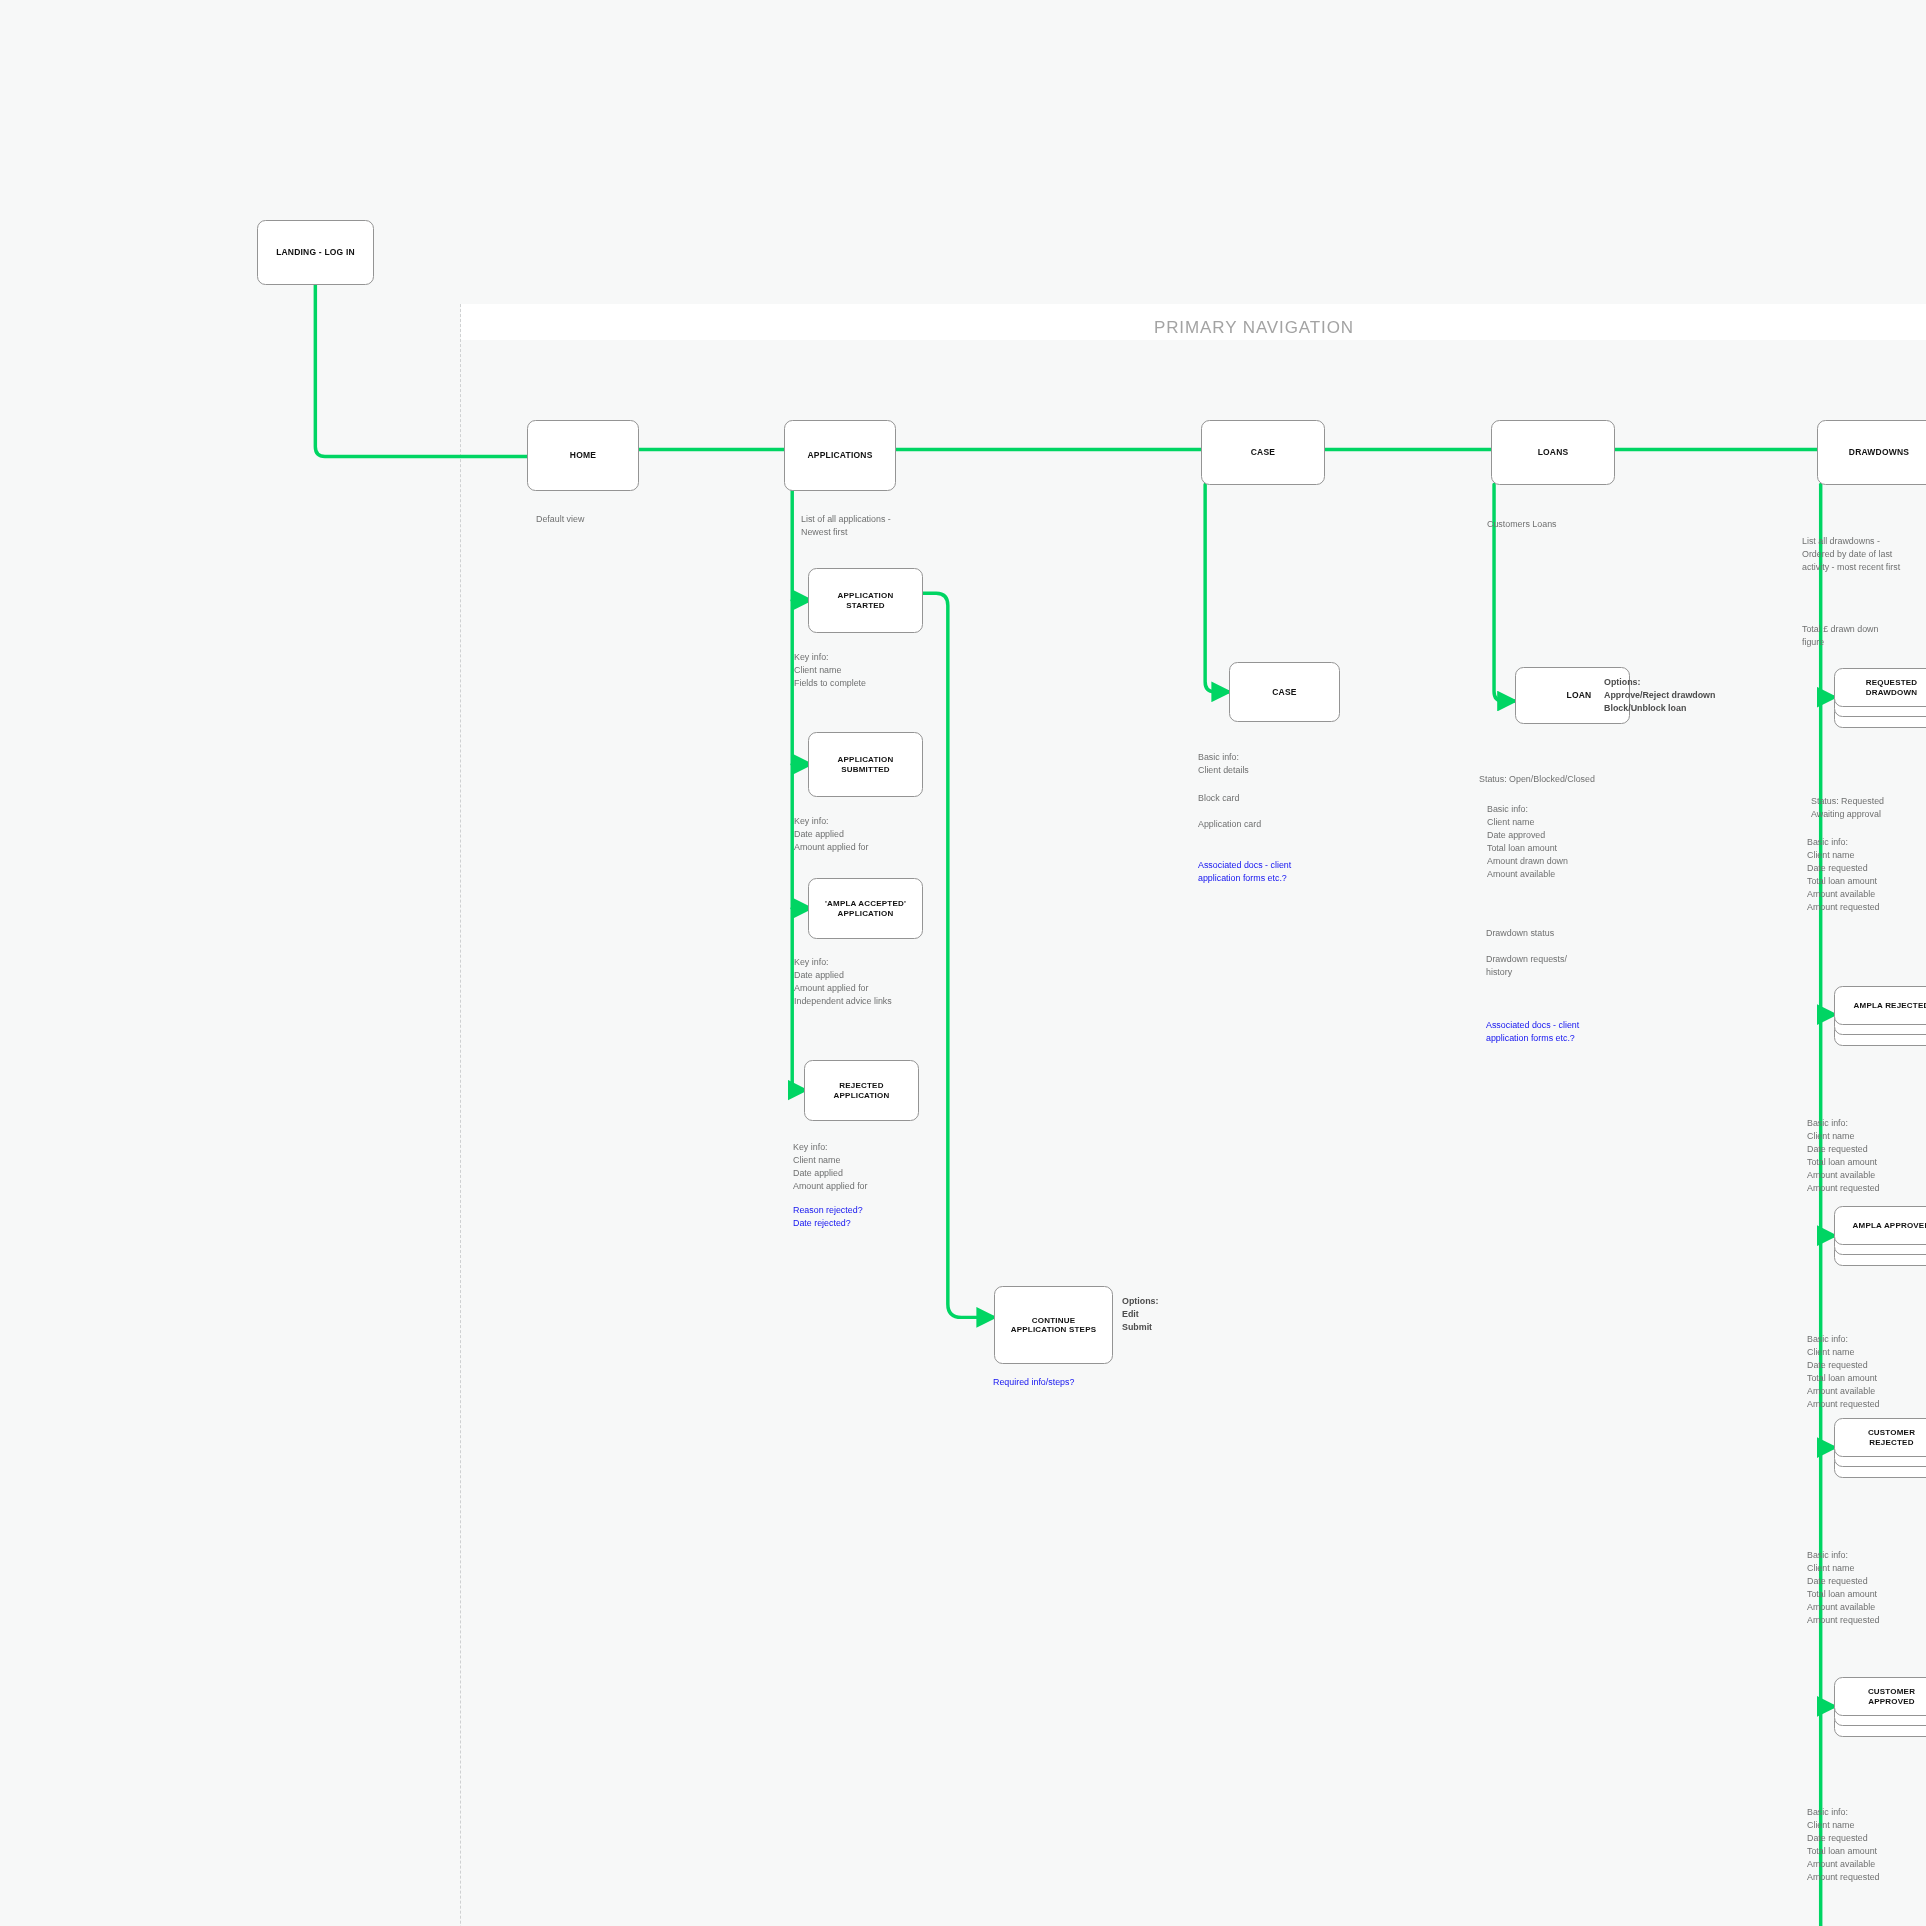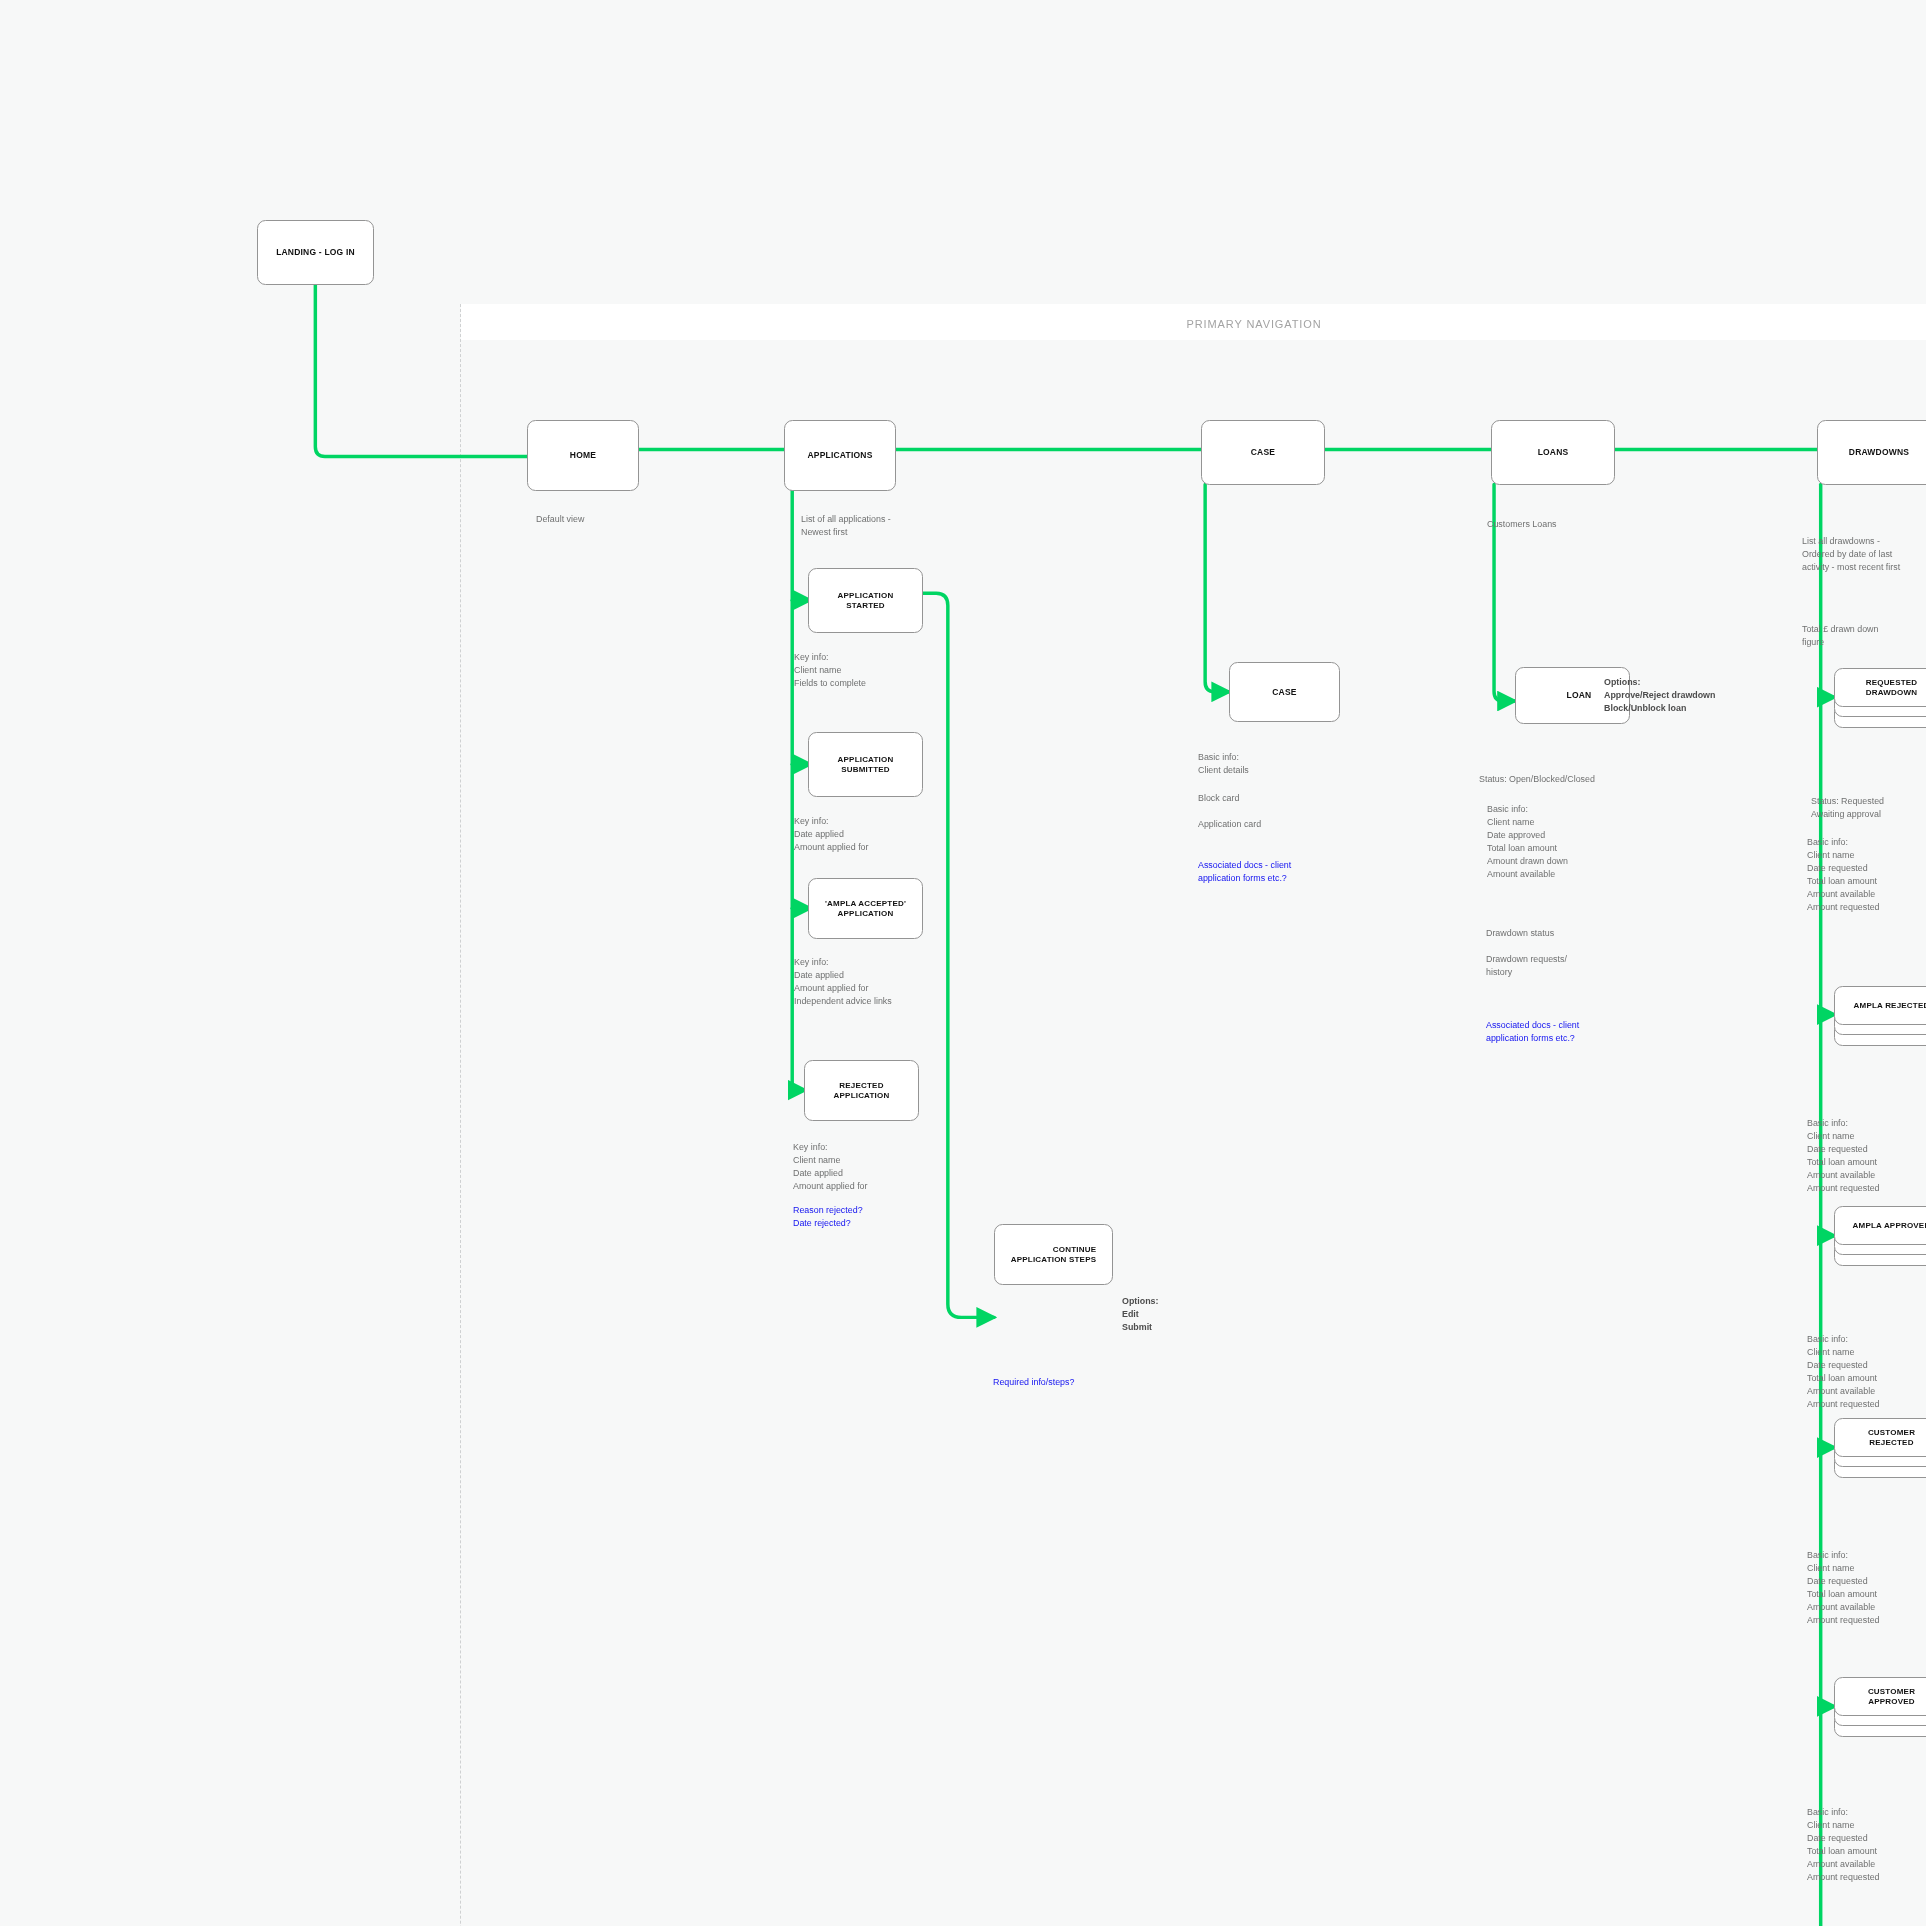--- a/index.html
+++ b/index.html
@@ -18,21 +18,21 @@
     overflow: hidden;
   }
   
   .lane-band {
     position: absolute;
     background: #ffffff;
   }
   .lane-label {
     position: absolute;
     color: #a3a3a3;
-    font-size: 11px;
+    font-size: 17px;
     letter-spacing: 0.9px;
     font-weight: 400;
     text-align: center;
     white-space: nowrap;
   }
   .vdash {
     position: absolute;
     width: 0;
     border-left: 1.5px dashed #cfd1d2;
   }
@@ -214,21 +214,21 @@
     <span style="white-space:pre-line;">REJECTED
 APPLICATION</span>
   </div>
   <div class="note" style="left:793px; top:1133px; width:162px;">Key info:
 Client name
 Date applied
 Amount applied for</div>
   <div class="note blue" style="left:793px; top:1196px; width:162px;">Reason rejected?
 Date rejected?</div>
 
-  <div class="node tiny" style="left:994px; top:1224px; width:119px; height:61px;text-align:right;">
+  <div class="node tiny" style="left:994px; top:1286px; width:119px; height:78px;">
     <span style="white-space:pre-line;">CONTINUE
 APPLICATION STEPS</span>
   </div>
   <div class="note bold" style="left:1122px; top:1287px; width:127px;">Options:
 Edit
 Submit</div>
   <div class="note blue" style="left:993px; top:1368px; width:154px;">Required info/steps?</div>
 
   <div class="node small" style="left:1201px; top:420px; width:124px; height:65px;">
     <span>CASE</span>

